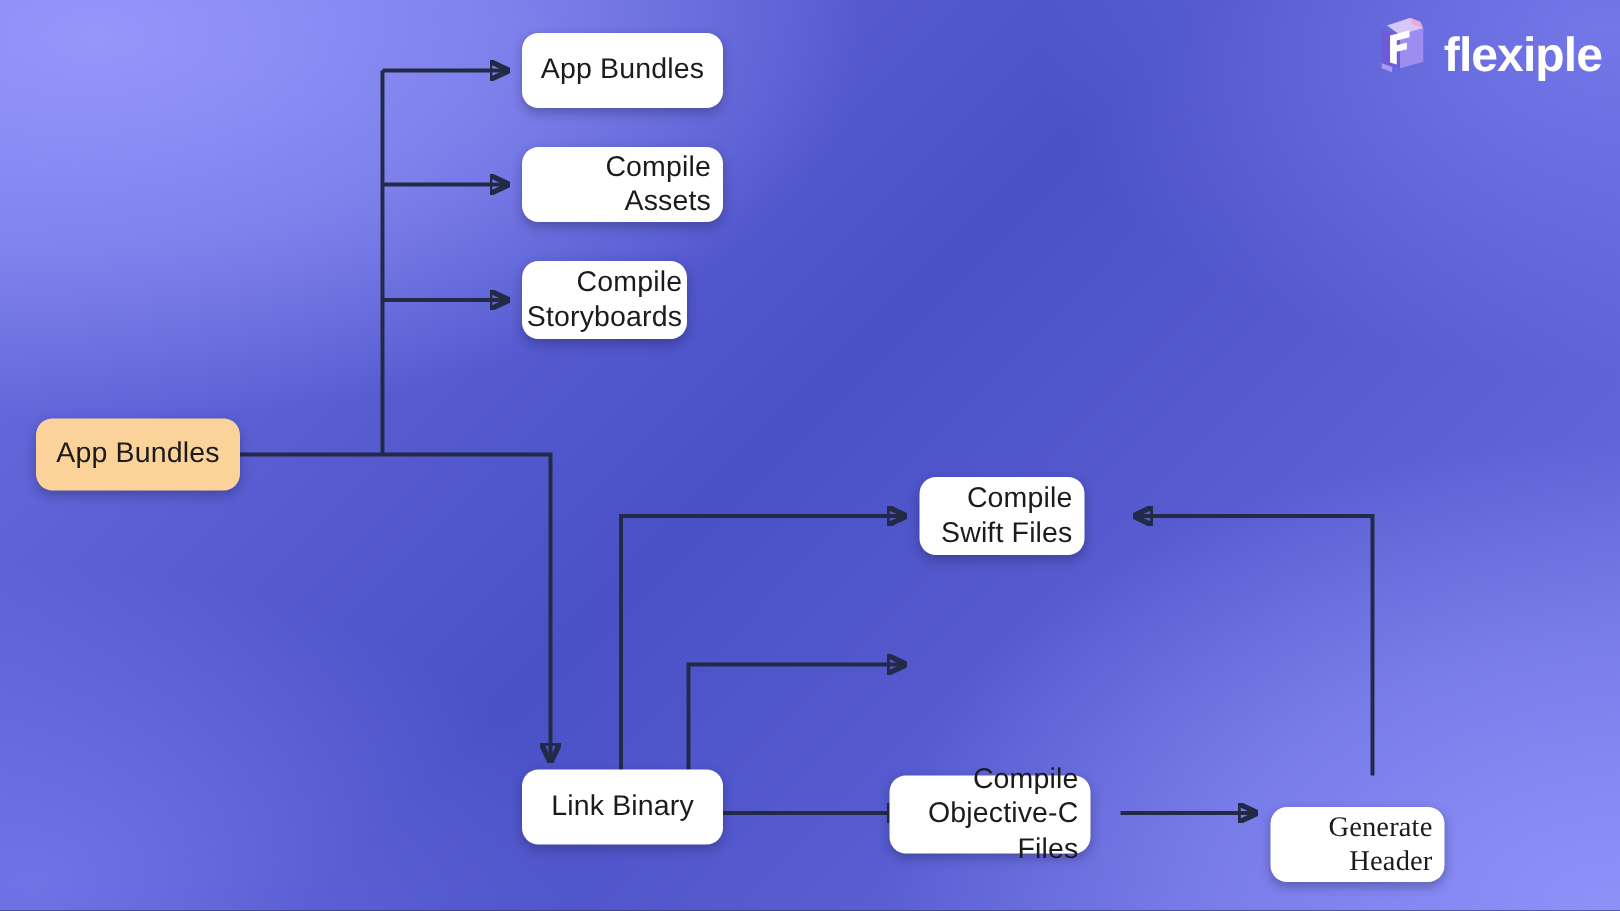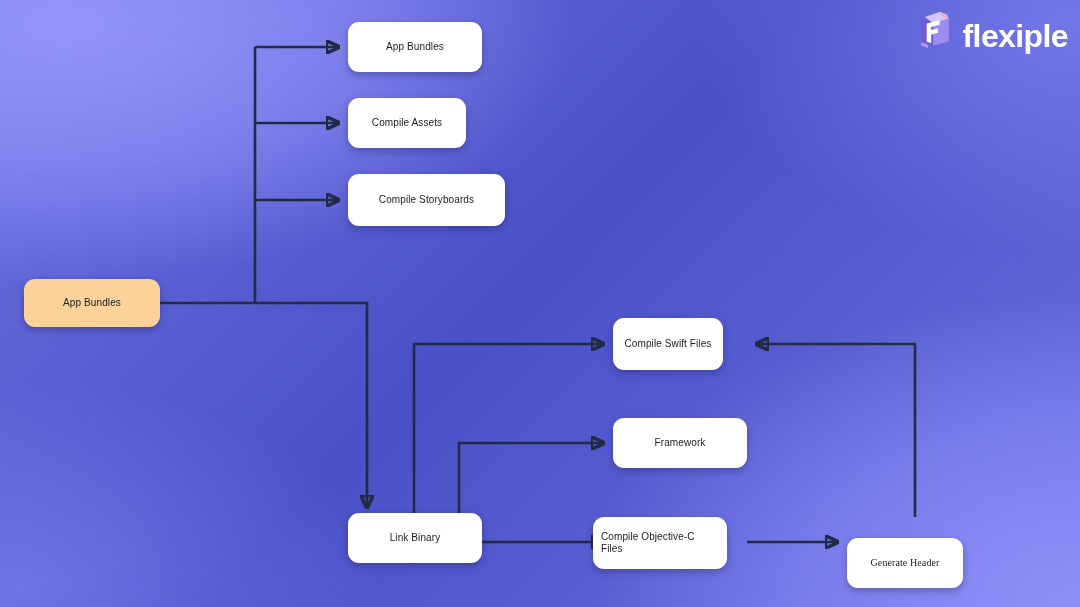--- a/index.html
+++ b/index.html
@@ -36,25 +36,25 @@
     stroke-linecap: butt;
     stroke-linejoin: miter;
   }
 
   
   .node {
     position: absolute;
     display: flex;
     align-items: center;
     justify-content: center;
-    text-align: left;
+    text-align: right;
     border-radius: 11px;
     background: #ffffff;
     color: #1b1b1b;
-    font-size: 10px;
+    font-size: 19px;
     line-height: 1.22;
     letter-spacing: .1px;
     box-shadow: 0 3px 7px rgba(25,25,60,0.33);
     box-sizing: border-box;
     padding: 0 8px;
   }
   .node.accent {
     background: #fcd29b;
   }
 
@@ -119,35 +119,32 @@
   </svg>
 
   <div class="node accent" style="left:24px; top:279px; width:136px; height:48px;">
     <span>App Bundles</span>
   </div>
 
   <div class="node" style="left:348px; top:22px; width:134px; height:50px;">
     <span>App Bundles</span>
   </div>
 
-  <div class="node" style="left:348px; top:98px; width:118px; height:50px;">
+  <div class="node" style="left:348px; top:98px; width:134px; height:50px;">
     <span>Compile Assets</span>
   </div>
 
-  <div class="node" style="left:348px; top:174px; width:157px; height:52px;">
+  <div class="node" style="left:348px; top:174px; width:110px; height:52px;">
     <span>Compile Storyboards</span>
   </div>
 
   <div class="node" style="left:613px; top:318px; width:110px; height:52px;">
     <span>Compile Swift Files</span>
   </div>
 
-  <div class="node" style="left:613px; top:418px; width:134px; height:50px;">
-    <span>Framework</span>
-  </div>
 
   <div class="node" style="left:348px; top:513px; width:134px; height:50px;">
     <span>Link Binary</span>
   </div>
 
   <div class="node" style="left:593px; top:517px; width:134px; height:52px;">
     <span>Compile Objective-C Files</span>
   </div>
 
   <div class="node" style="left:847px; top:538px; width:116px; height:50px;font-family:Liberation Serif, serif;">

